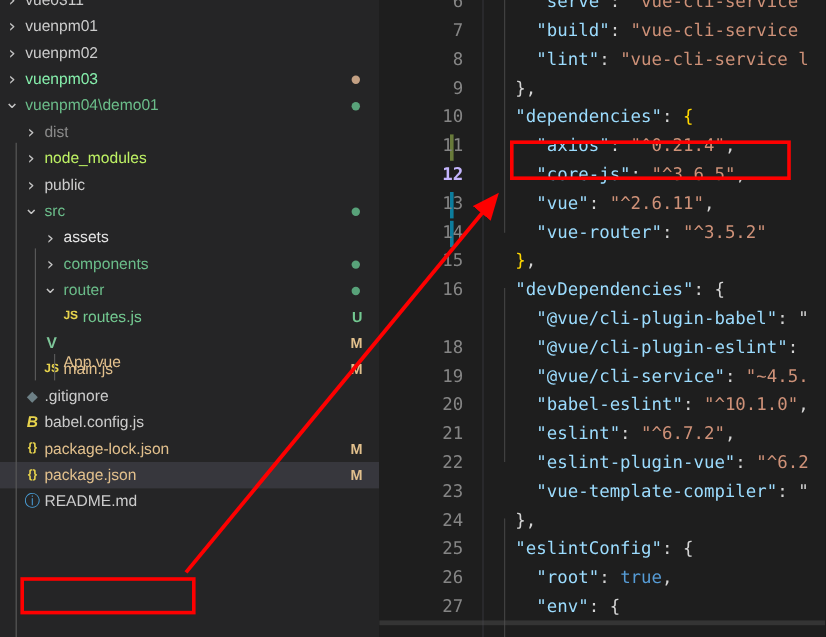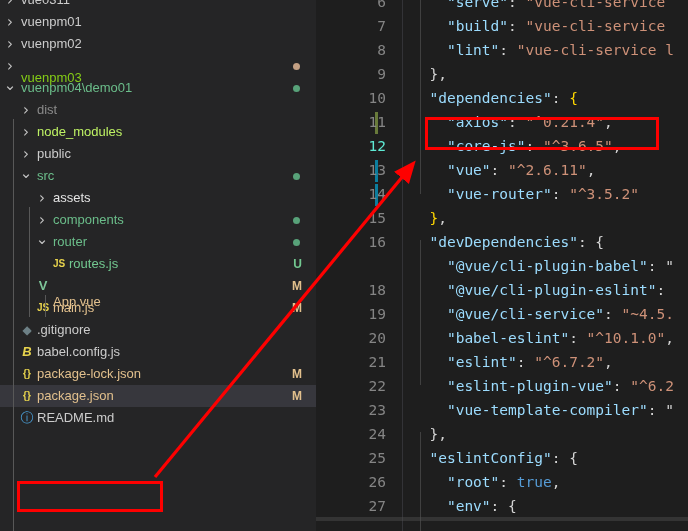--- a/index.html
+++ b/index.html
@@ -109,21 +109,21 @@
   }
   .lnum {
     position: absolute;
     left: 0;
     width: 70px;
     text-align: right;
     color: #858585;
     font-family: "DejaVu Sans Mono", "Liberation Mono", monospace;
     font-size: 14.5px;
   }
-  .lnum.cur { color: #5eead4; font-weight: normal; }
+  .lnum.cur { color: #c4b5fd; font-weight: bold; }
   .ctext {
     position: absolute;
     left: 96px;
     white-space: pre;
     font-family: "DejaVu Sans Mono", "Liberation Mono", monospace;
     font-size: 14.5px;
   }
   .k  { color: #9cdcfe; }   
   .s  { color: #ce9178; }   
   .p  { color: #d4d4d4; }   
@@ -178,21 +178,21 @@
         <div class="tree-row" style="top: 11px; position: absolute; left: 0px; width: 316px;">
           <span class="chev" style="left: 3px; font-size: 15px;">›</span>
           <span class="label" style="left: 21px; color: rgb(204, 204, 204);">vuenpm01</span>
         </div>
         <div class="tree-row" style="top: 33px; position: absolute; left: 0px; width: 316px;">
           <span class="chev" style="left: 3px; font-size: 15px;">›</span>
           <span class="label" style="left: 21px; color: rgb(204, 204, 204);">vuenpm02</span>
         </div>
         <div class="tree-row" style="top: 55px; position: absolute; left: 0px; width: 316px;">
           <span class="chev" style="left: 3px; font-size: 15px;">›</span>
-          <span class="label" style="left: 21px; color: #84cc16; margin-top: 12px;">vuenpm03</span>
+          <span class="label" style="left: 21px; color: #86efac;">vuenpm03</span>
           <span class="dot" style="background: rgb(195, 160, 131);"></span>
         </div>
         <div class="tree-row" style="top: 77px; position: absolute; left: 0px; width: 316px;">
           <span class="chev" style="left: 3px; font-size: 15px; line-height: 16px;">⌄</span>
           <span class="label" style="left: 21px; color: rgb(107, 189, 138);">vuenpm04\demo01</span>
           <span class="dot" style="background: rgb(88, 162, 121);"></span>
         </div>
         <div class="tree-row" style="top: 99px; position: absolute; left: 0px; width: 316px;">
           <span class="chev" style="left: 19px; font-size: 15px;">›</span>
           <span class="label" style="left: 37px; color: rgb(138, 138, 138);">dist</span>

